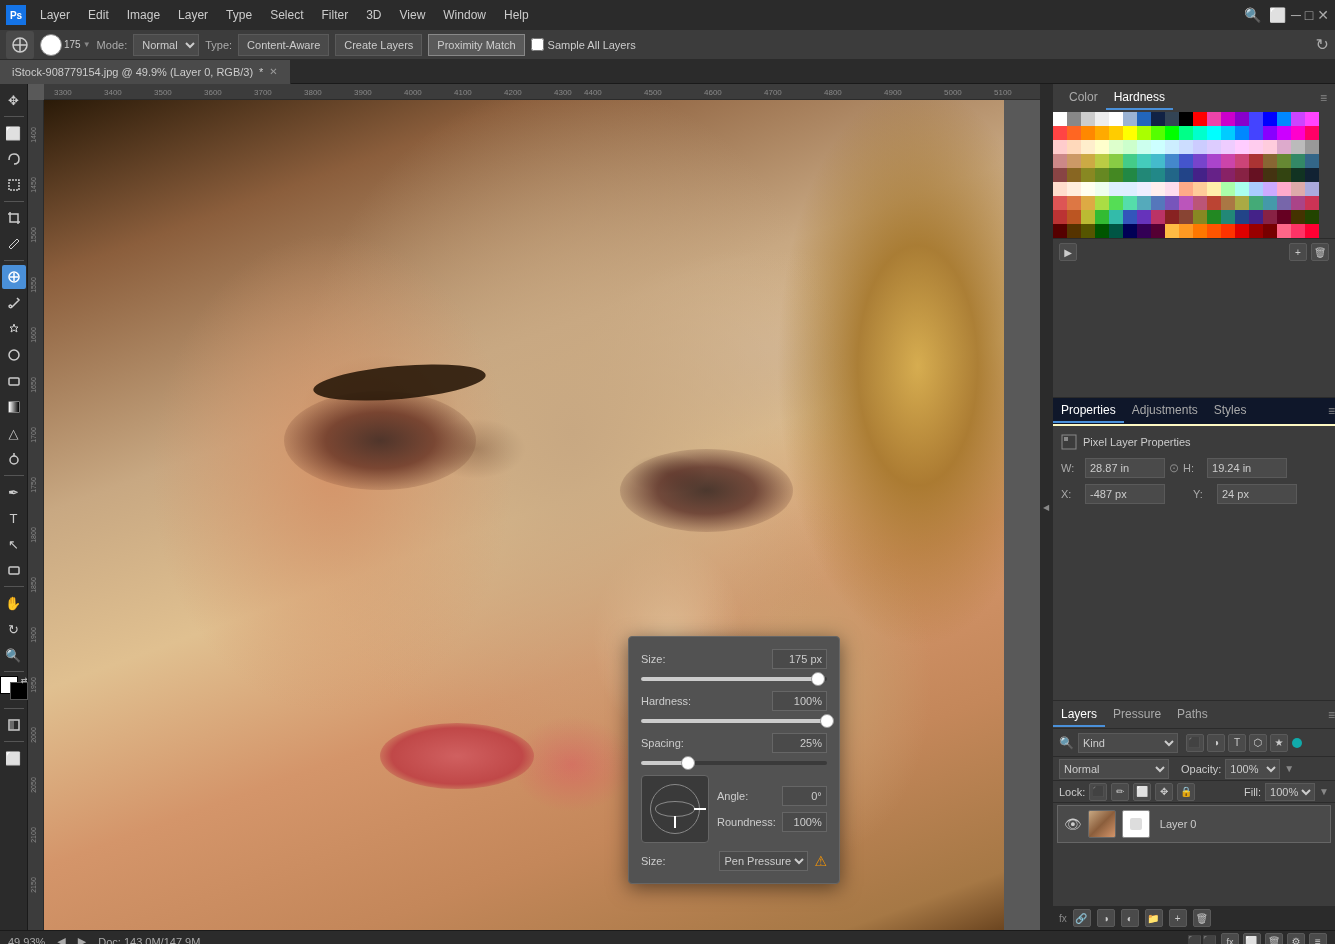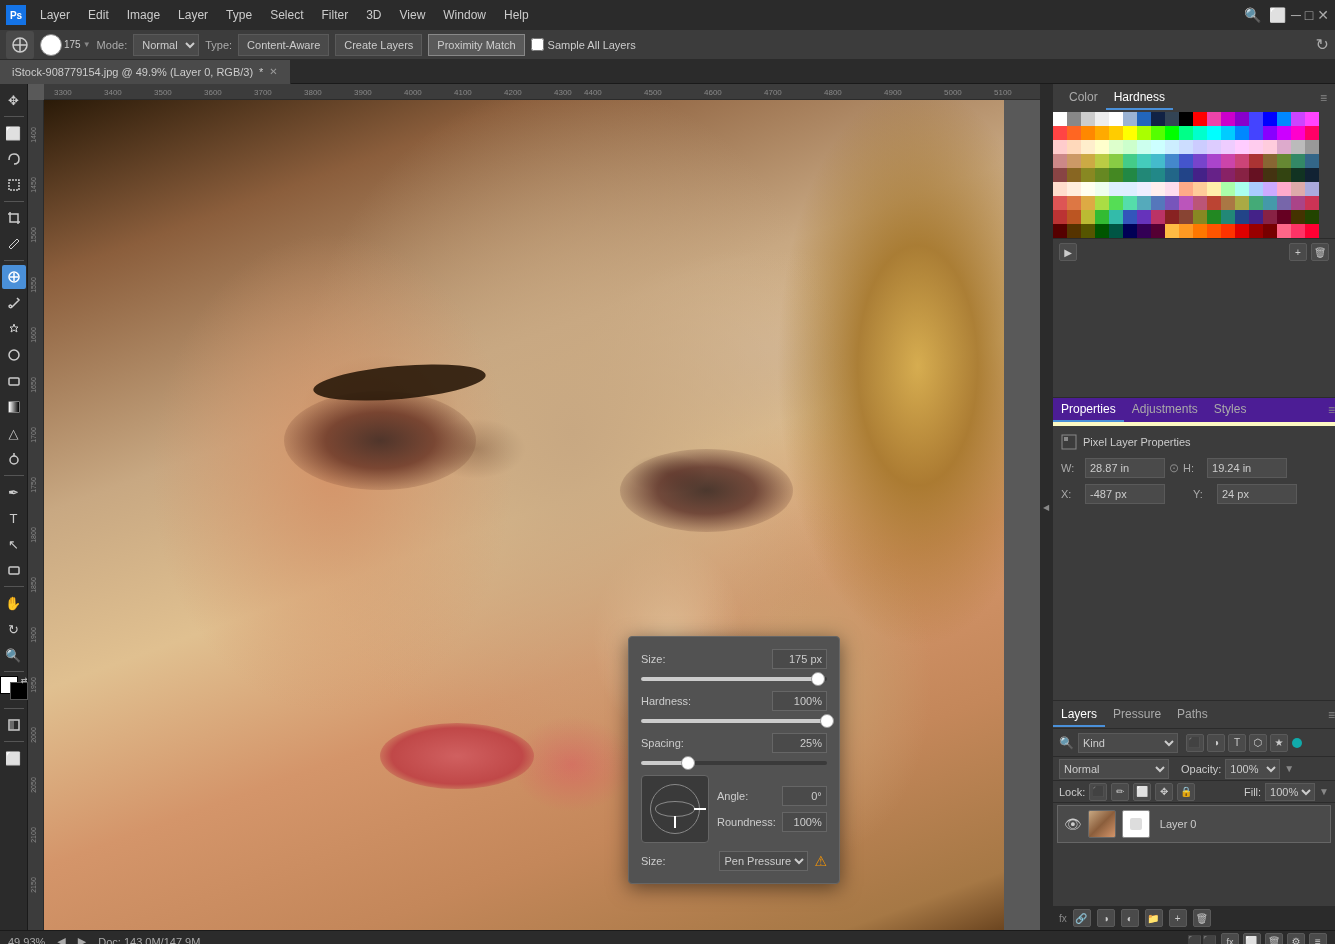--- a/index.html
+++ b/index.html
@@ -221,22 +221,22 @@
     
     #properties-section {
       flex: 1;
       display: flex;
       flex-direction: column;
       min-height: 0;
     }
     .props-tabs {
       display: flex;
       align-items: center;
-      background: #4c1d95;
-      border-bottom: 4px solid #fef9c3;
+      background: #0f172a;
+      border-bottom: 2px solid #fef9c3;
       height: 28px;
     }
     .props-content {
       padding: 8px;
       flex: 1;
     }
     .props-row {
       display: flex;
       align-items: center;
       margin-bottom: 6px;

